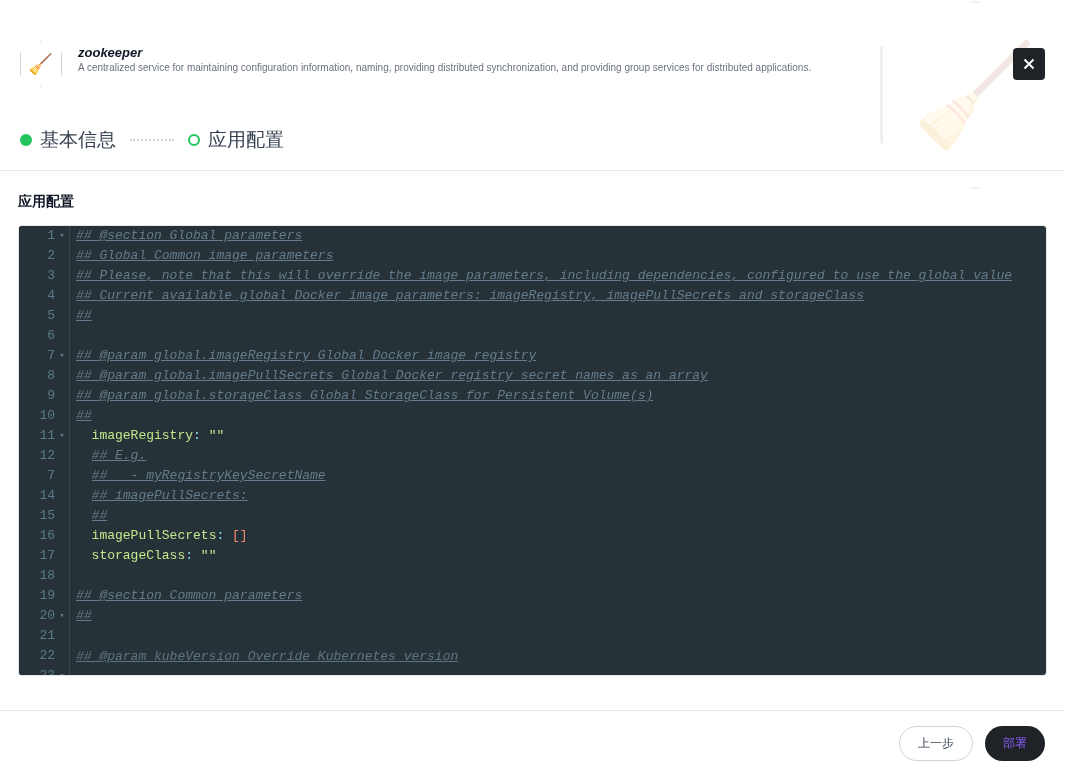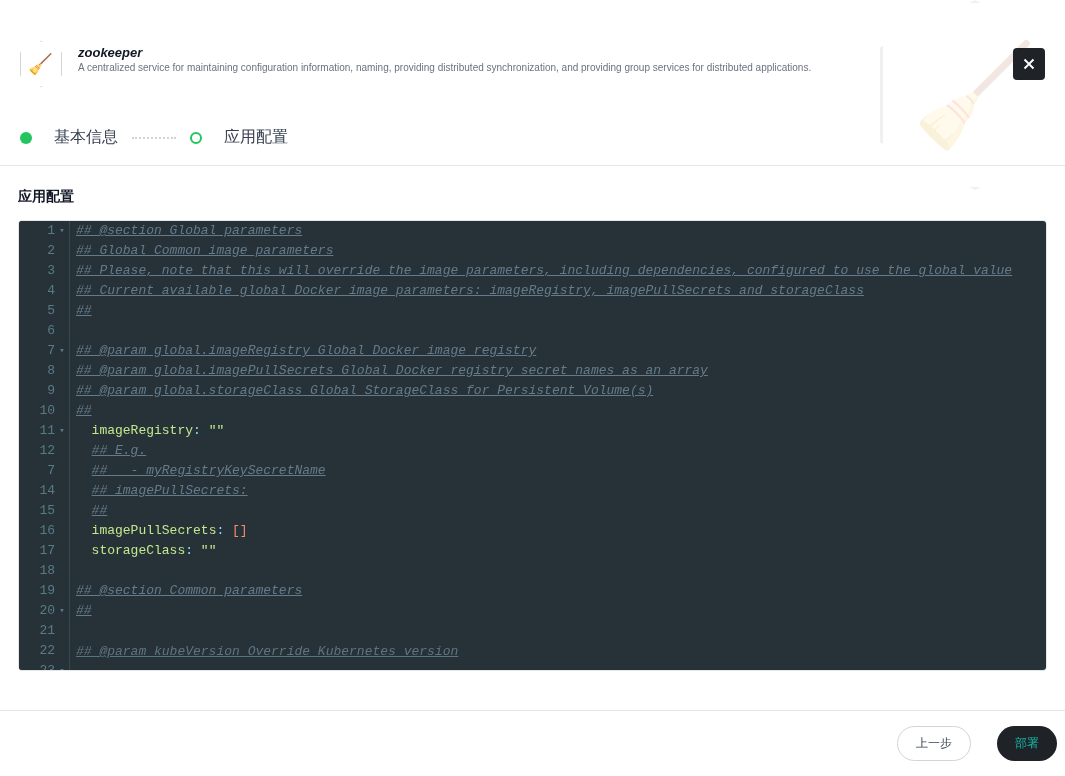--- a/index.html
+++ b/index.html
@@ -103,22 +103,22 @@
 .steps {
   display: flex;
   align-items: center;
   padding: 20px 20px 17px;
   gap: 14px;
   border-bottom: 1px solid #e5e7eb;
 }
 .step {
   display: flex;
   align-items: center;
-  gap: 22px;
-  font-size: 16px;
+  gap: 8px;
+  font-size: 19px;
 }
 .step-dot {
   width: 12px;
   height: 12px;
   border-radius: 50%;
 }
 .step-dot.filled {
   background: #22c55e;
 }
 .step-dot.outline {
@@ -196,40 +196,40 @@
 .tok-punct { color: #89ddff; }
 .tok-string { color: #c3e88d; }
 .tok-bracket { color: #f78c6c; }
 .footer {
   position: absolute;
   bottom: 0;
   left: 0;
   right: 0;
   background: #fff;
   border-top: 1px solid #e5e7eb;
-  padding: 15px 8px;
+  padding: 15px 20px;
   display: flex;
   justify-content: flex-end;
-  gap: 26px;
+  gap: 12px;
 }
 .btn {
   padding: 8px 18px;
   border-radius: 18px;
   font-size: 12px;
   cursor: pointer;
   border: none;
 }
 .btn-prev {
   background: #fff;
   border: 1px solid #d1d5db;
   color: #374151;
 }
 .btn-deploy {
   background: #1f2328;
-  color: #14b8a6;
+  color: #8b5cf6;
 }
 </style>
 </head>
 <body>
 
 <div class="bg-hex">
   <div class="bg-hex-shape">🧹</div>
 </div>
 
 <div class="header">

